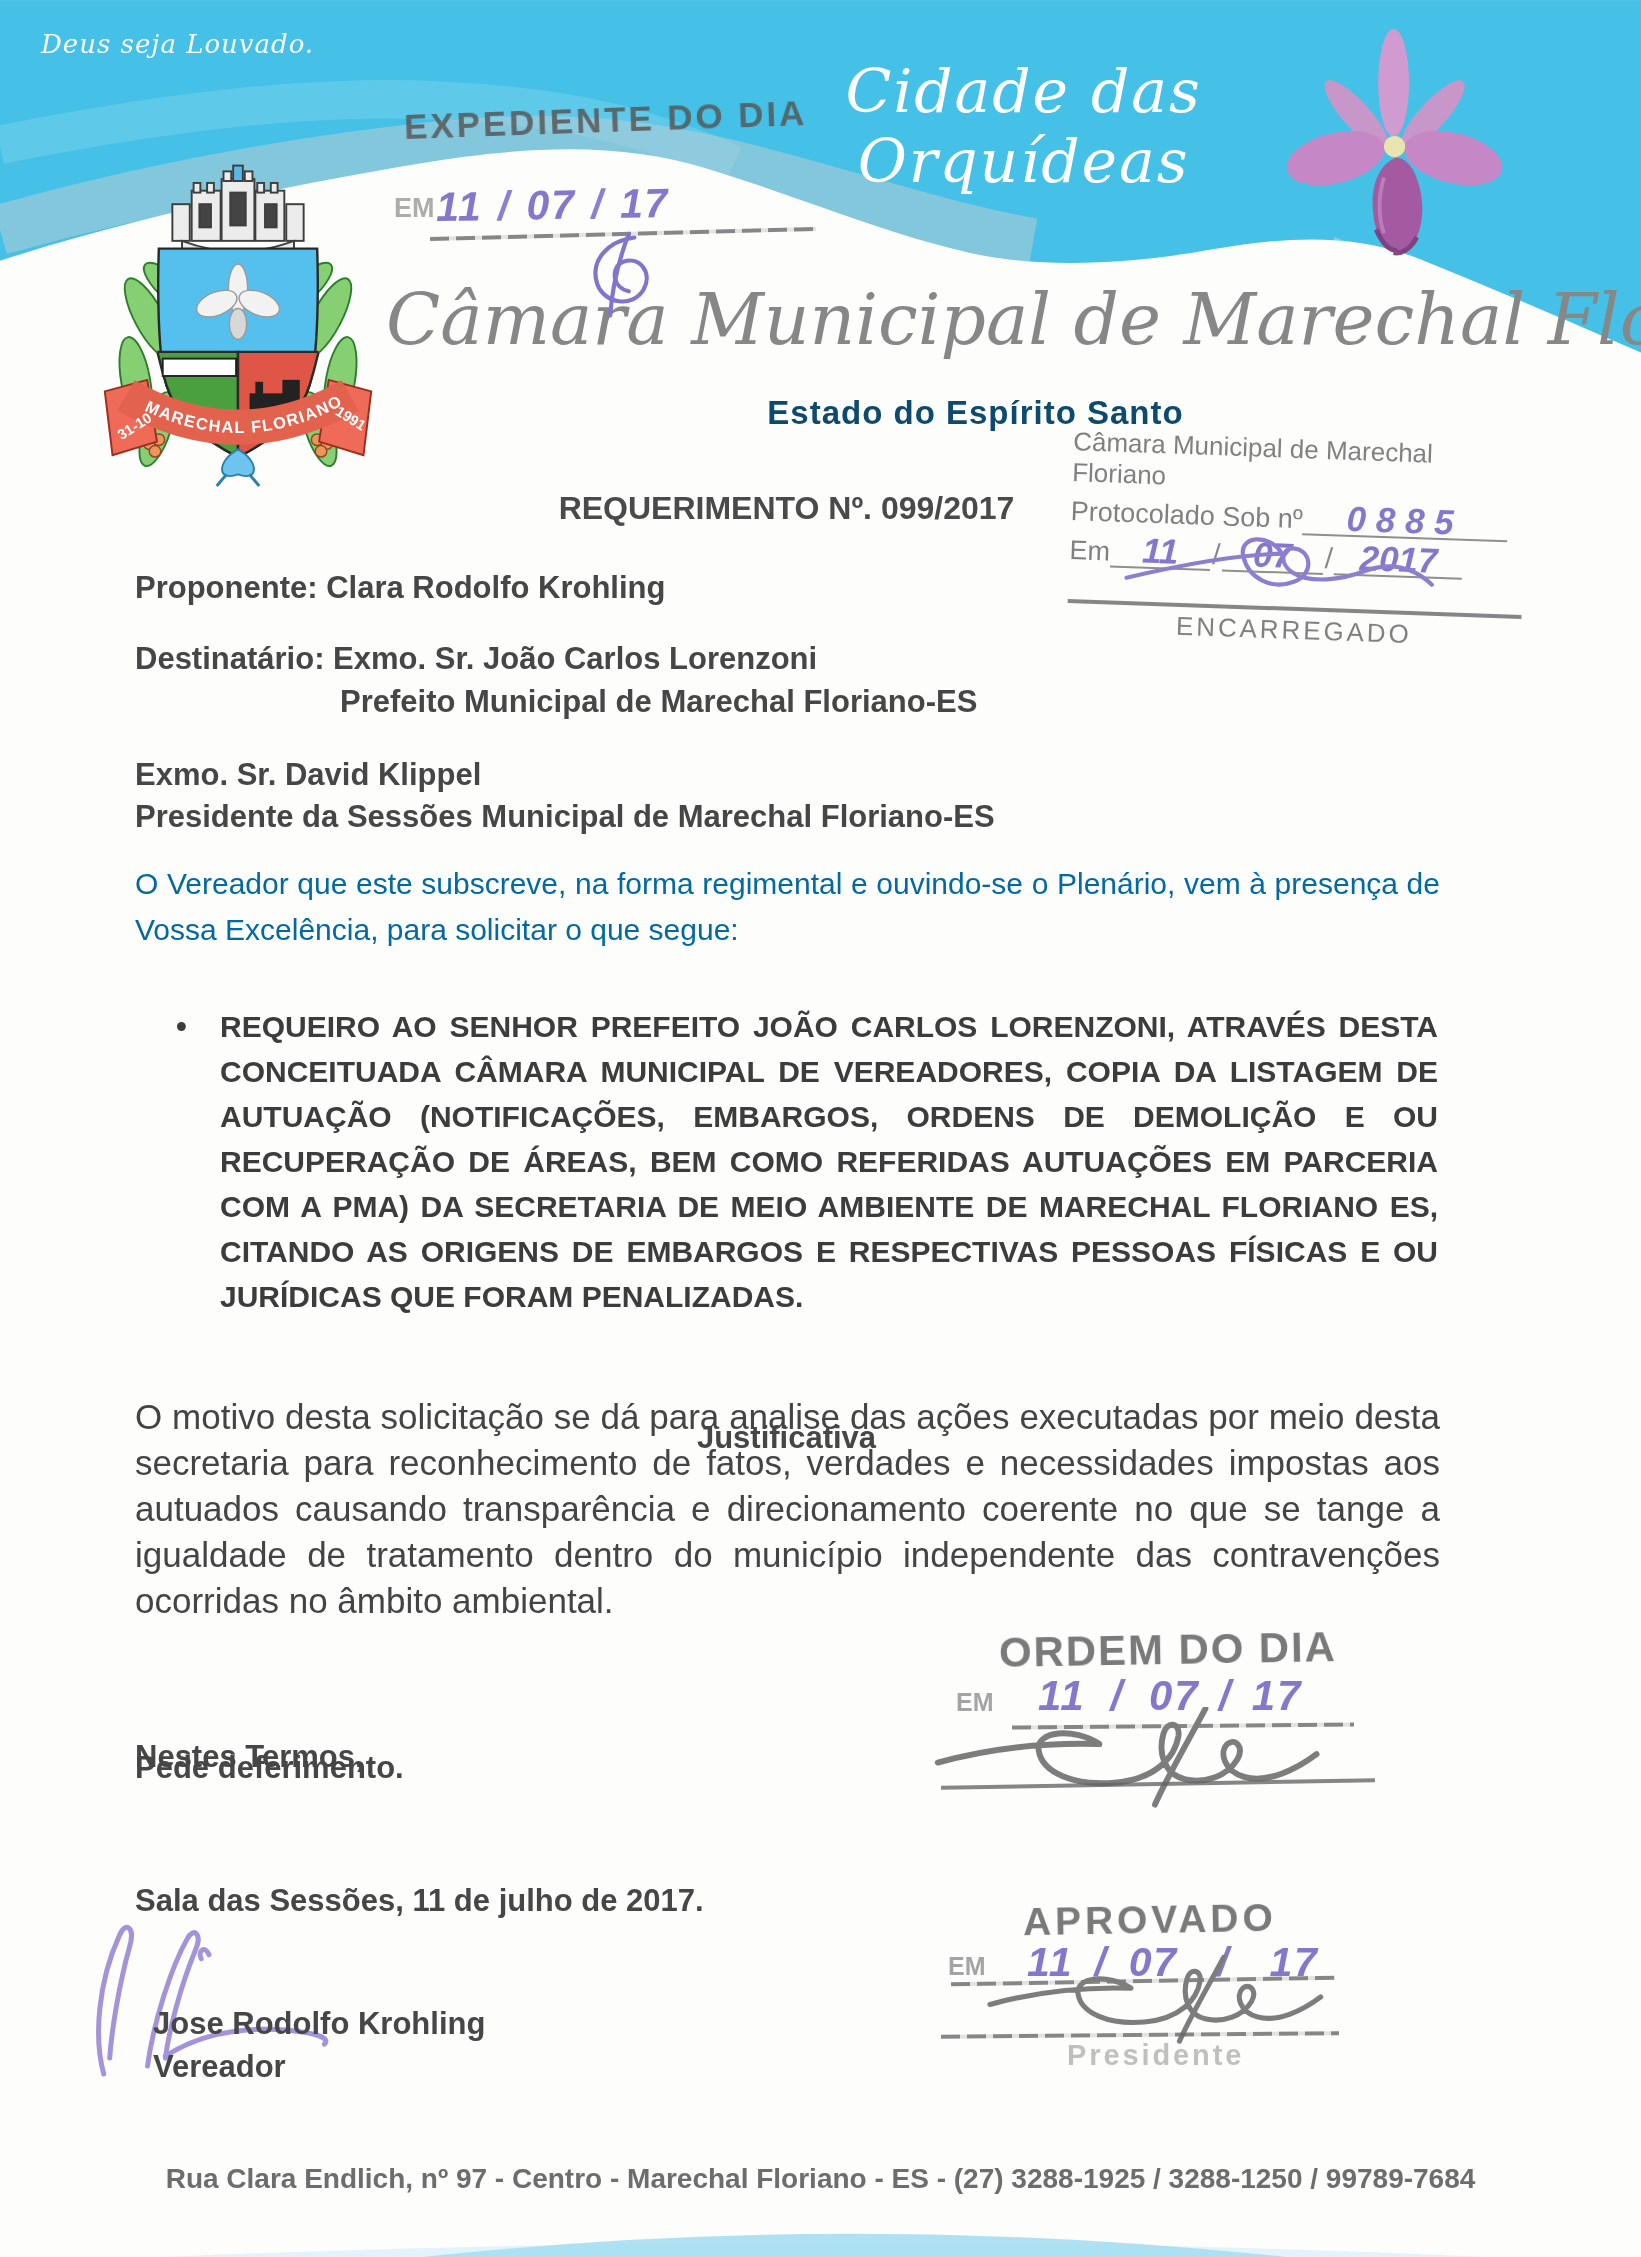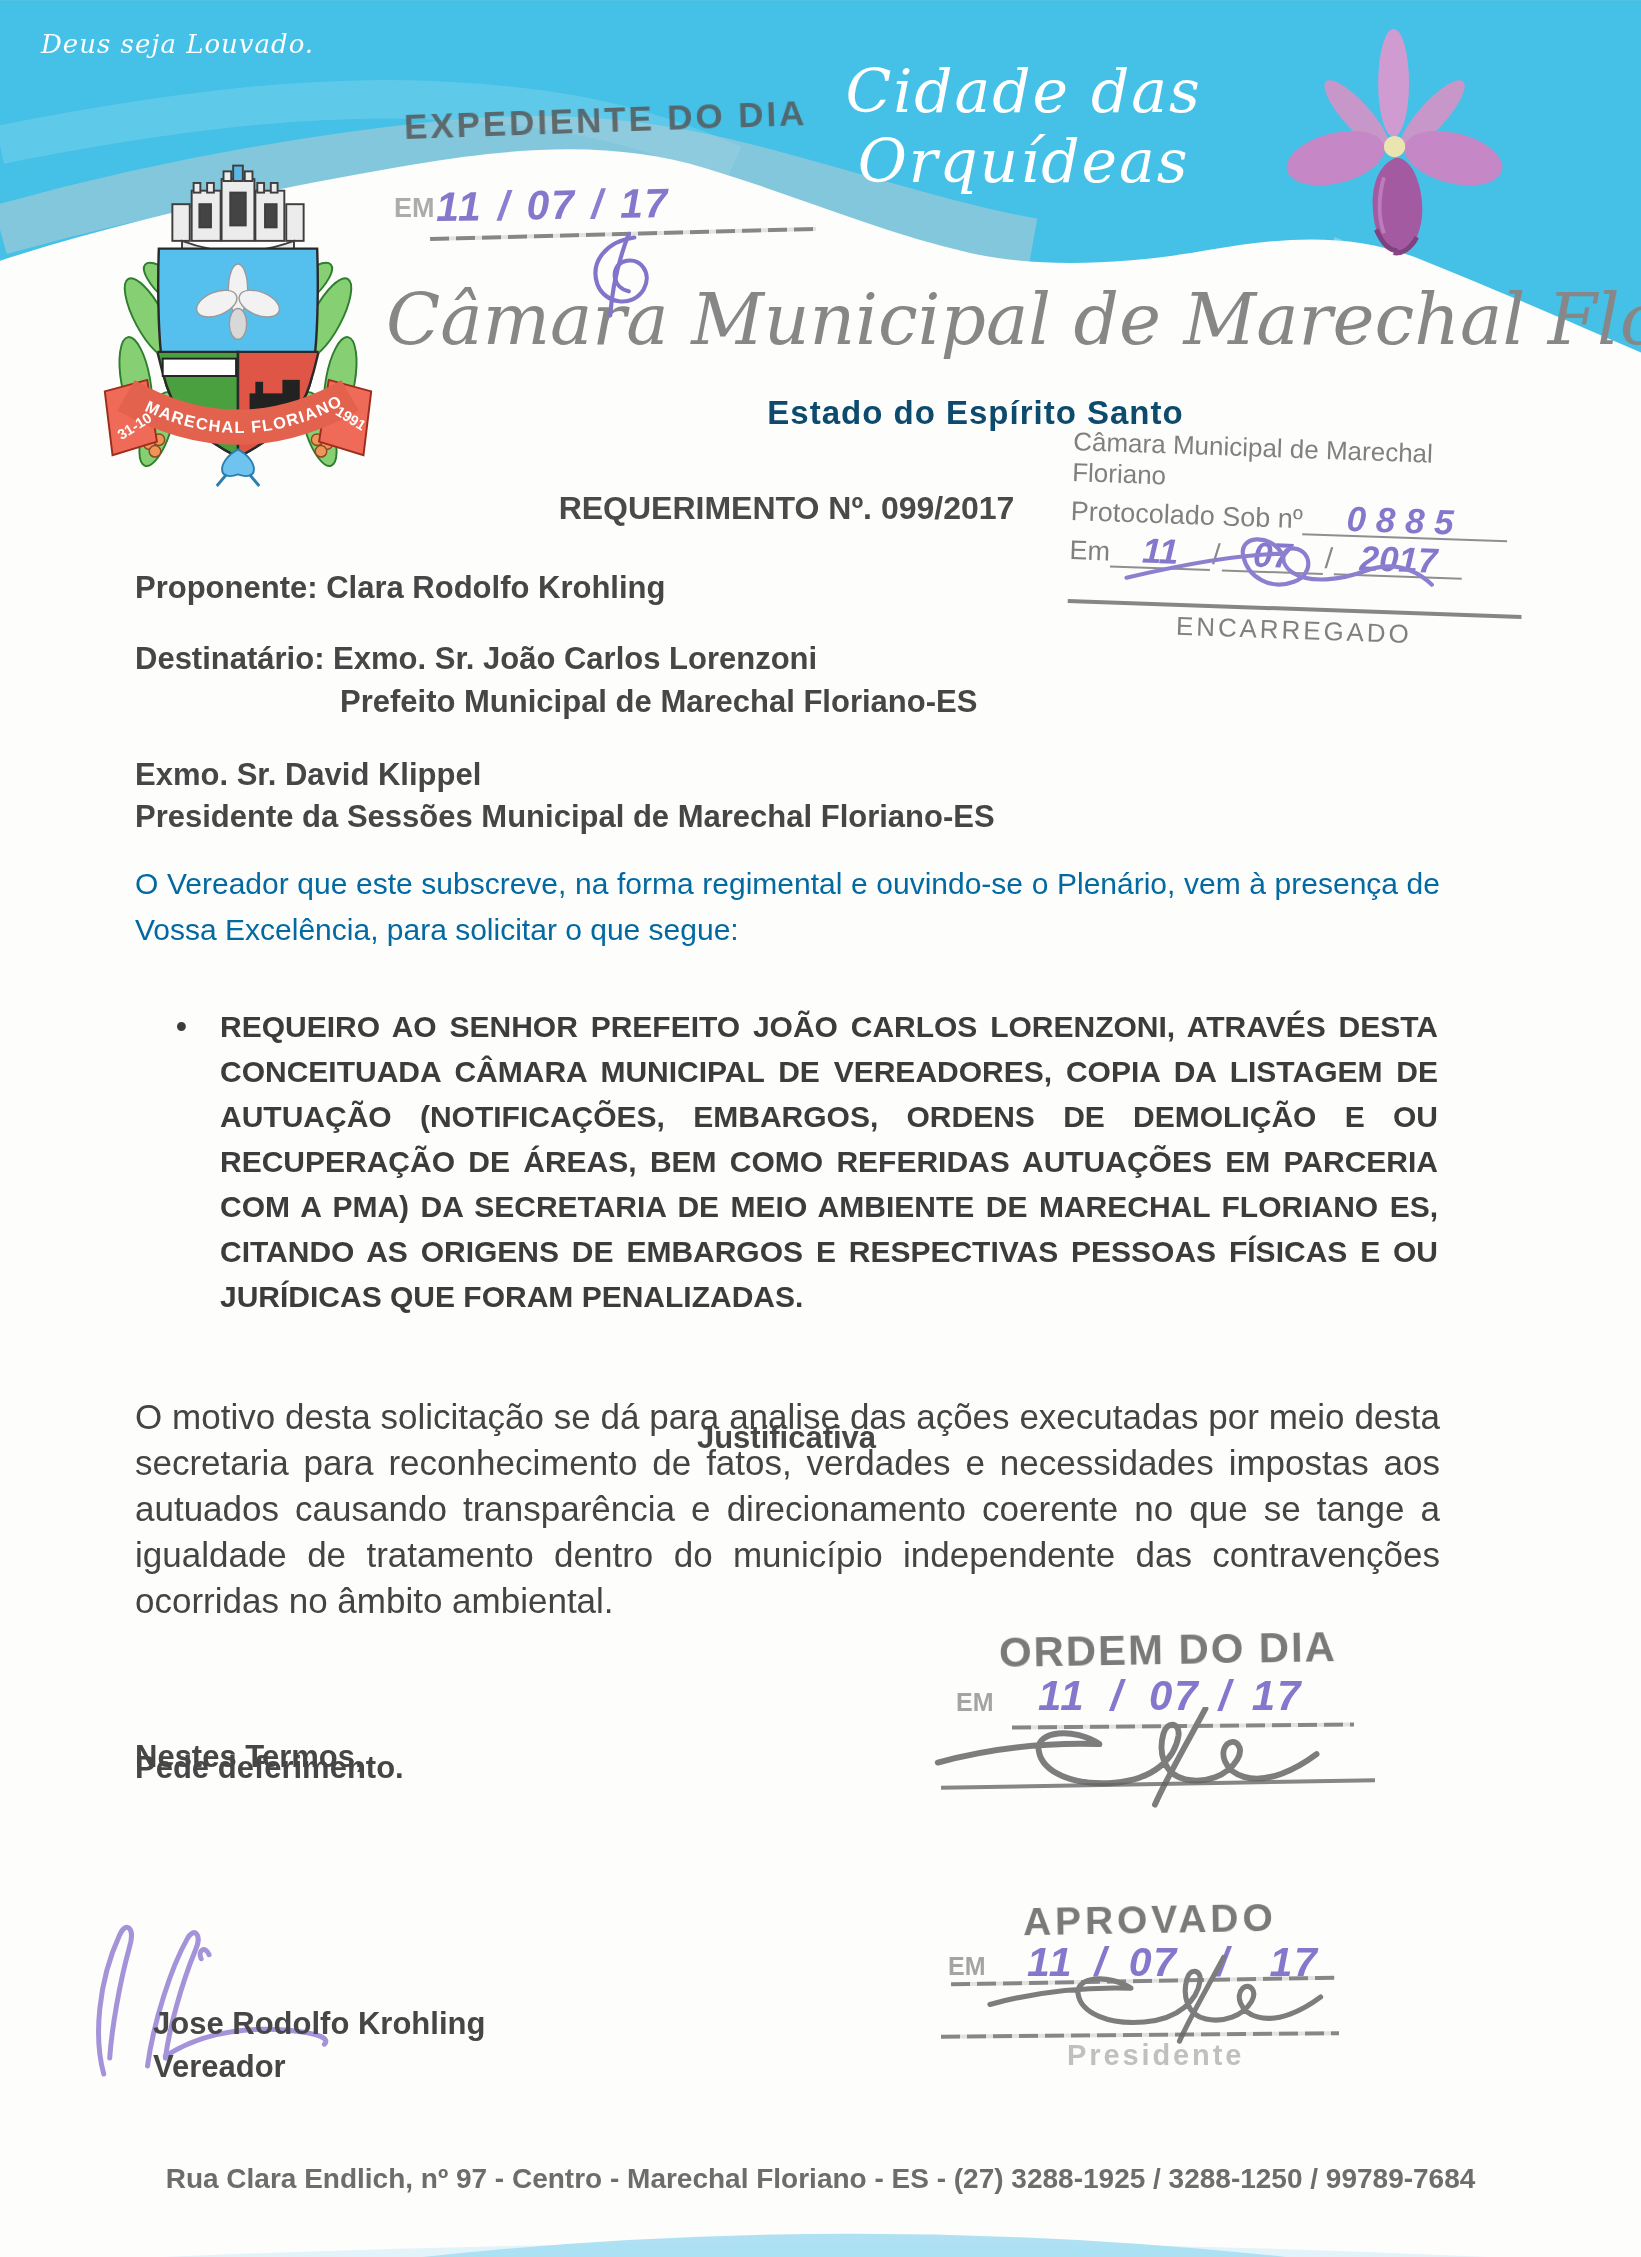--- a/index.html
+++ b/index.html
@@ -251,20 +251,21 @@
   <div class="abs request-wrap">
     <div class="bullet-mark">•</div>
     <div class="request-text">REQUEIRO AO SENHOR PREFEITO JOÃO CARLOS LORENZONI, ATRAVÉS DESTA CONCEITUADA CÂMARA MUNICIPAL DE VEREADORES, COPIA DA LISTAGEM DE AUTUAÇÃO (NOTIFICAÇÕES, EMBARGOS, ORDENS DE DEMOLIÇÃO E OU RECUPERAÇÃO DE ÁREAS, BEM COMO REFERIDAS AUTUAÇÕES EM PARCERIA COM A PMA) DA SECRETARIA DE MEIO AMBIENTE DE MARECHAL FLORIANO ES, CITANDO AS ORIGENS DE EMBARGOS E RESPECTIVAS PESSOAS FÍSICAS E OU JURÍDICAS QUE FORAM PENALIZADAS.</div>
   </div>
 
   <div class="abs just-title">Justificativa</div>
   <div class="abs just-text">O motivo desta solicitação se dá para analise das ações executadas por meio desta secretaria para reconhecimento de fatos, verdades e necessidades impostas aos autuados causando transparência e direcionamento coerente no que se tange a igualdade de tratamento dentro do município independente das contravenções ocorridas no âmbito ambiental.</div>
 
   <div class="abs line-b closing1">Nestes Termos,</div>
   <div class="abs line-b closing2">Pede deferimento.</div>
+  <div class="abs line-b place-date">Sala das Sessões, 11 de julho de 2017.</div>
 
   <div class="abs stamp-title big-stamp ord-title">ORDEM DO DIA</div>
   <div class="abs ord-em">EM</div>
   <div class="abs ink ord-date">
     <span>11</span><span class="gap1">/</span><span>07</span><span class="gap2">/</span><span>17</span>
   </div>
   <div class="abs stampline ord-dash"></div>
   <svg class="abs sig-ordem" viewBox="0 0 460 120">
     <g class="sig" stroke="#7d7d7d" stroke-width="7">
       <path d="M4,66 C70,48 132,42 196,44 C166,24 120,28 124,52 C128,78 166,94 214,90 C262,86 286,60 290,34 C292,18 276,16 272,32 C266,54 272,80 298,86 C322,91 348,82 360,62 C368,48 358,36 348,44 C338,54 344,76 368,83 C396,91 430,74 454,56"></path>

